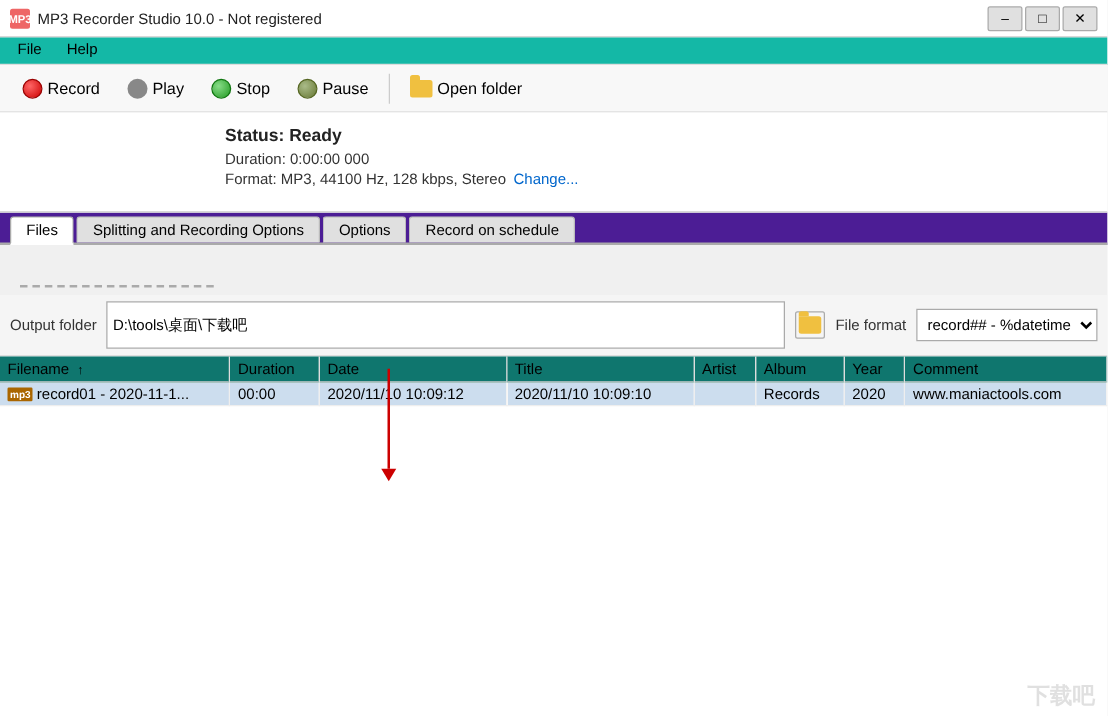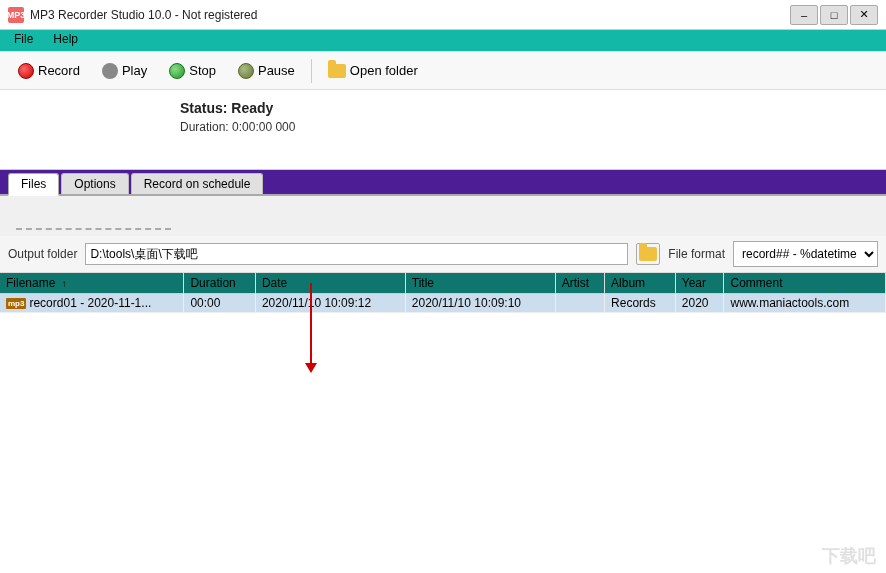--- a/index.html
+++ b/index.html
@@ -222,21 +222,21 @@
       gap: 8px;
       margin-top: 40px;
     }
     .output-label {
       font-size: 12px;
       color: #333;
       white-space: nowrap;
     }
     .output-input {
       flex: 1;
-      height: 22px;
+      height: 38px;
       border: 1px solid #aaa;
       padding: 0 4px;
       font-size: 12px;
       background: white;
     }
     .folder-btn {
       width: 24px; height: 22px;
       border: 1px solid #aaa;
       background: #f5f5f5;
       cursor: pointer;
@@ -394,24 +394,29 @@
     <span>Open folder</span>
   </button>
 </div>
 
 <div class="main-content">
 
   <div class="status-panel" style="position:relative;">
     <div class="waveform-line"></div>
     <div class="status-title">Status: Ready</div>
     <div class="status-line">Duration: 0:00:00 000</div>
+    <div class="status-format-line">
+      <span>Format: MP3, 44100 Hz, 128 kbps, Stereo</span>
+      <a class="change-link">Change...</a>
+    </div>
   </div>
 
   <div class="tabs-bar">
     <div class="tab active">Files</div>
+    <div class="tab">Splitting and Recording Options</div>
     <div class="tab">Options</div>
     <div class="tab">Record on schedule</div>
   </div>
 
   <div class="output-row">
     <span class="output-label">Output folder</span>
     <input class="output-input" type="text" value="D:\tools\桌面\下载吧" style="">
     <button class="folder-btn">
       <span class="icon-folder"></span>
     </button>

